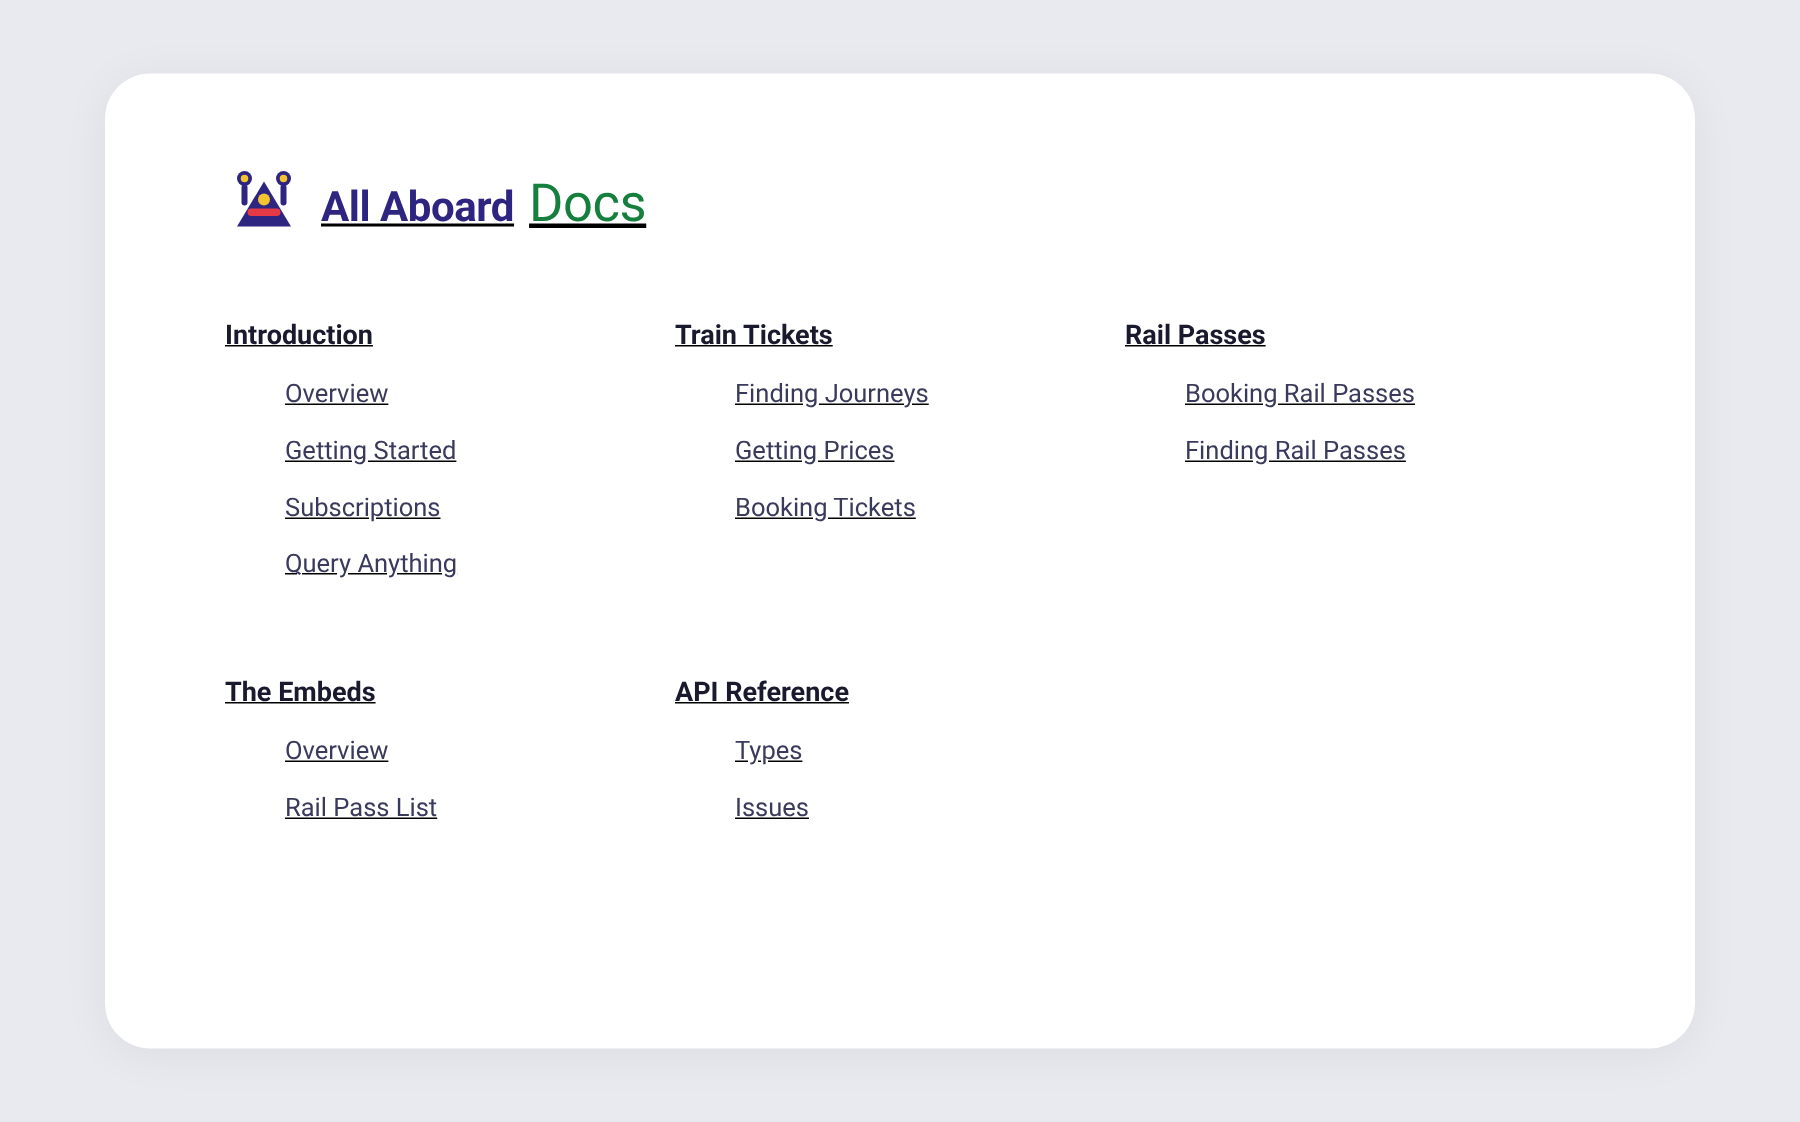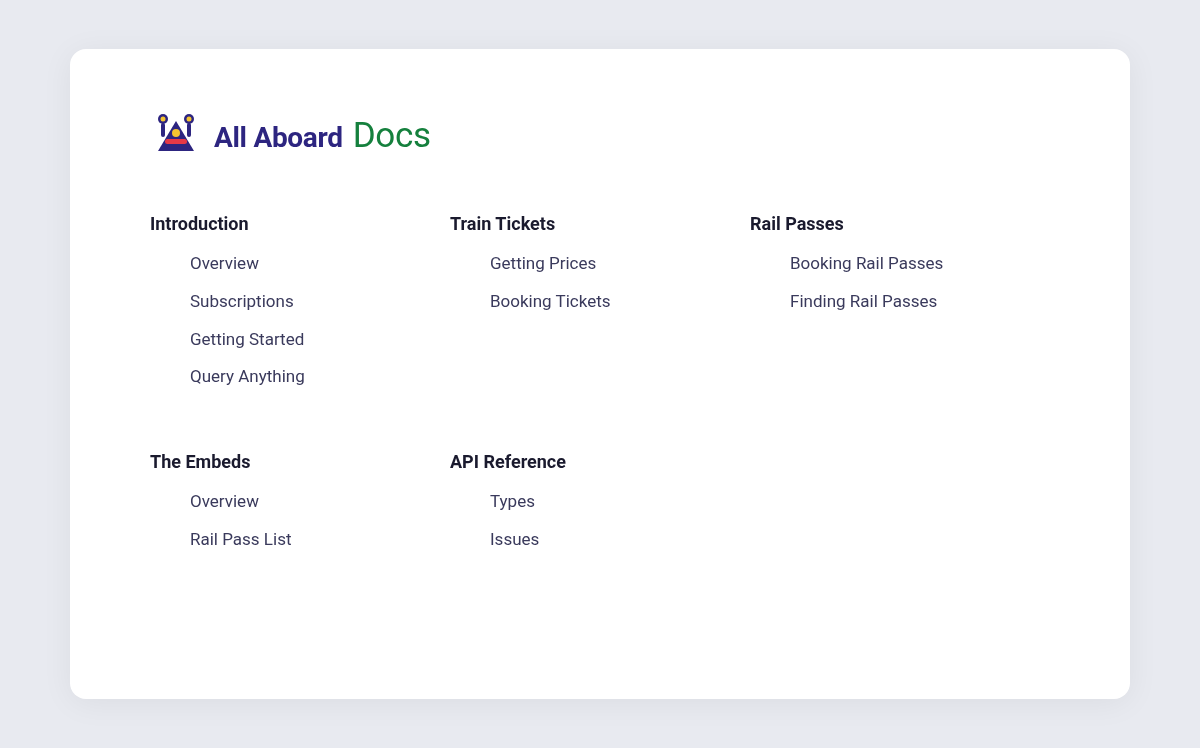--- a/index.html
+++ b/index.html
@@ -14,26 +14,27 @@
       background-color: #e8eaf0;
       display: flex;
       align-items: center;
       justify-content: center;
       font-family: -apple-system, BlinkMacSystemFont, 'Segoe UI', Roboto, Helvetica, Arial, sans-serif;
       overflow: hidden;
     }
 
     .card {
       background: #ffffff;
-      border-radius: 16px;
+      border-radius: 30px;
       width: 1060px;
       height: 650px;
       padding: 60px 80px;
       box-shadow: 0 4px 32px rgba(0,0,0,0.06);
       overflow: hidden;
+      text-decoration: underline;
     }
 
     .logo-section {
       display: flex;
       align-items: center;
       gap: 12px;
       margin-bottom: 52px;
     }
 
     .logo-icon {
@@ -115,26 +116,27 @@
     <div class="logo-text">
       <span class="logo-brand">All Aboard</span>
       <span class="logo-docs">Docs</span>
     </div>
   </div>
 
   <div class="nav-grid" id="nav-grid">
   <div class="nav-section">
         <div class="nav-section-title">Introduction</div>
         <div class="nav-item">Overview</div>
+        <div class="nav-item">Getting Started</div>
         <div class="nav-item">Subscriptions</div>
-        <div class="nav-item">Getting Started</div>
         <div class="nav-item">Query Anything</div>
       </div>
       <div class="nav-section">
         <div class="nav-section-title">Train Tickets</div>
+        <div class="nav-item">Finding Journeys</div>
         <div class="nav-item">Getting Prices</div>
         <div class="nav-item">Booking Tickets</div>
       </div>
       <div class="nav-section">
         <div class="nav-section-title">Rail Passes</div>
         <div class="nav-item">Booking Rail Passes</div>
         <div class="nav-item">Finding Rail Passes</div>
       </div>
       <div class="nav-section">
         <div class="nav-section-title">The Embeds</div>

